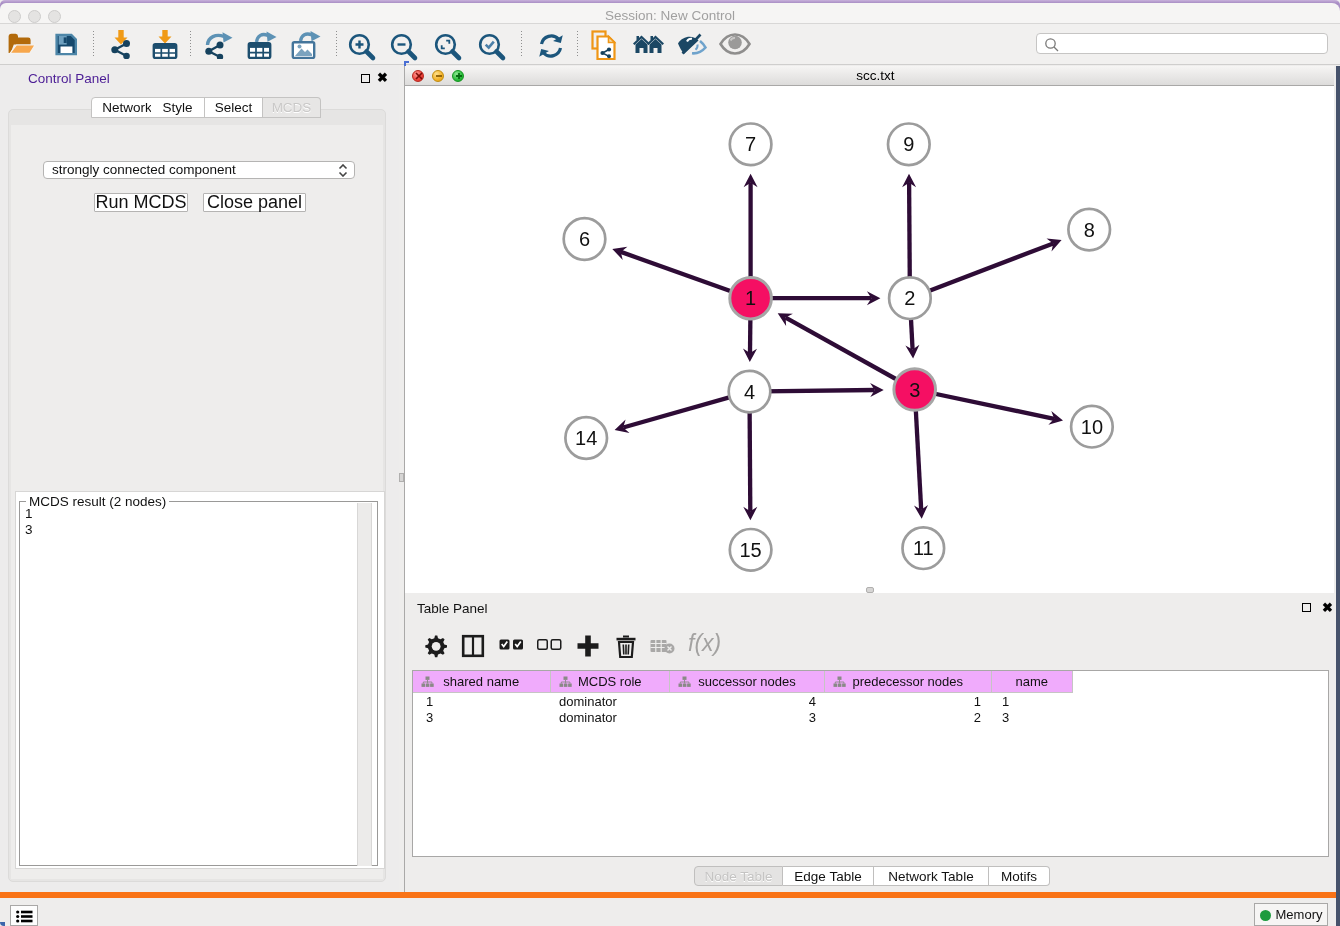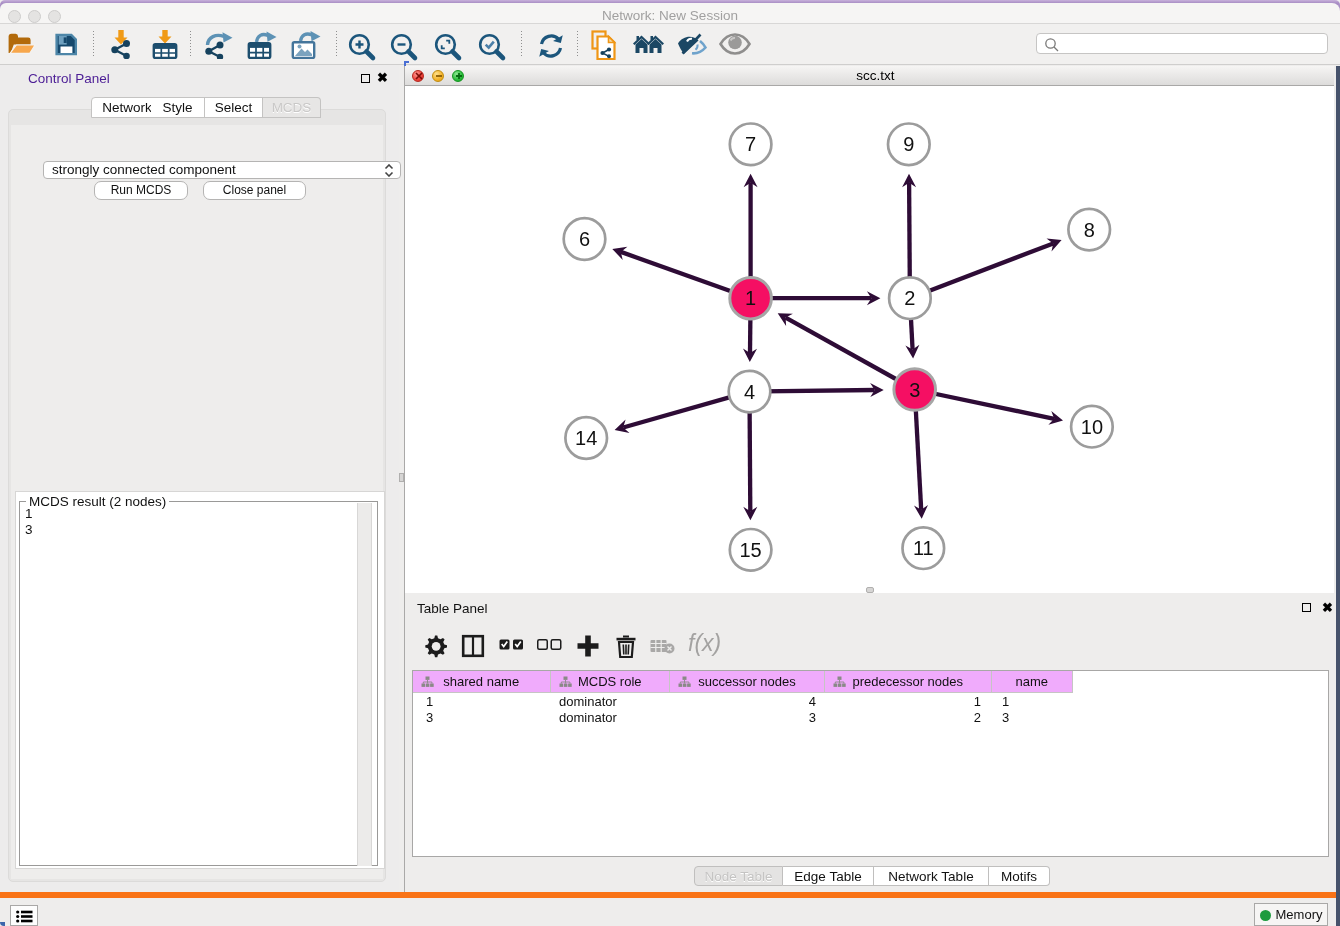--- a/index.html
+++ b/index.html
@@ -15,22 +15,22 @@
 #searchbox{position:absolute;left:1036px;top:9px;width:292px;height:20.5px;background:#fff;border:1px solid #c6c5c4;border-radius:4px}
 
 #cpanel{left:0;top:65px;width:399px;height:827px;background:#edecec}
 #cp-title{position:absolute;left:28px;top:6px;font-size:13.5px;color:#4c1d95}
 #cp-sq{position:absolute;left:361px;top:9px;width:9px;height:9px;border:1.5px solid #000}
 .xicon{position:absolute;font-size:13px;color:#000;font-weight:bold}
 #cp-outer{position:absolute;left:8px;top:44px;width:378px;height:773px;background:#e6e5e4;border-radius:5px;border:1px solid #dcdbda}
 #cp-inner{position:absolute;left:11px;top:60px;width:372px;height:754px;background:#eeedec}
 .tab{position:absolute;top:32px;height:21px;border:1px solid #c4c3c2;background:#fff;text-align:center;font-size:13.5px;line-height:20px}
 #opt-label{position:absolute;left:0;top:68px;width:399px;text-align:center;font-size:13.5px}
-#combo{position:absolute;left:43px;top:96px;width:358px;height:18px;background:#fff;border:1px solid #b5b4b3;border-radius:4px;font-size:13.5px;line-height:16px;padding-left:8px}
-.btn{position:absolute;top:116px;height:19px;background:#fff;border:1px solid #b5b4b3;border-radius:7px;text-align:center;font-size:12px;line-height:17px}
+#combo{position:absolute;left:43px;top:96px;width:312px;height:18px;background:#fff;border:1px solid #b5b4b3;border-radius:4px;font-size:13.5px;line-height:16px;padding-left:8px}
+.btn{position:absolute;top:128px;height:19px;background:#fff;border:1px solid #b5b4b3;border-radius:1px;text-align:center;font-size:18px;line-height:17px}
 #mcds-white{position:absolute;left:15px;top:426px;width:370px;height:378px;background:#fff;border:1px solid #d7d6d5}
 #mcds-group{position:absolute;left:19px;top:435.5px;width:359px;height:365px;border:1px solid #9a9998}
 #mcds-label{position:absolute;left:6px;top:-8px;background:#fff;padding:0 3px;font-size:13.5px}
 #mcds-text{position:absolute;left:0;top:0;width:100%;height:100%;font-size:13.5px;line-height:16.5px;padding:4px 0 0 5px}
 #mcds-scroll{position:absolute;left:336.5px;top:1px;width:15px;height:363px;background:#ecebea;border-left:1px solid #d8d7d6;border-right:1px solid #d8d7d6}
 #vsplit{left:404px;top:65px;width:1px;height:827px;background:#aaa9a8}
 #vsplit-h{left:399px;top:473px;width:5px;height:9px;background:#d6d5d4;border:1px solid #b0afae}
 
 #netbar{left:405px;top:66px;width:929px;height:20px;background:linear-gradient(#f6f5f4,#dddcdb);border-bottom:1px solid #a9a8a7}
 .ntl{position:absolute;top:3.5px;width:12px;height:12px;border-radius:50%}
@@ -51,21 +51,21 @@
 #listbtn{position:absolute;left:10px;top:7px;width:28px;height:21px;background:#fdfdfd;border:1px solid #a9a8a7}
 #membtn{position:absolute;left:1254px;top:5px;width:74px;height:23px;background:#f6f5f4;border:1px solid #a9a8a7;font-size:13px;text-align:center;line-height:21px}
 #redge{left:1336px;top:66px;width:4px;height:860px;background:#46526b}
 #blcorner{left:0;top:922px;width:5px;height:4px;background:#3c66ab;border-radius:0 0 0 4px}
 </style></head><body>
 <div class="abs" id="topband"></div>
 <div class="abs" id="titlebar">
   <div class="tl" style="left:8px"></div>
     <div class="tl" style="left:28px"></div>
     <div class="tl" style="left:48px"></div>
-  <div id="wtitle">Network: New Session</div>
+  <div id="wtitle">Session: New Control</div>
 </div>
 <div class="abs" id="toolbar">
   <svg class="ticon" style="left:7px" width="30" height="30" viewBox="0 0 30 30">
  <path d="M1.6 24 V7.6 Q1.6 4.7 4.4 4.7 H8.6 Q11 4.7 11 7.2 V8.6 H21.2 Q23.6 8.6 23.6 11 V15.6 H6.8 L3.6 24 Z" fill="#b26a0b"></path>
  <path d="M3 24.4 L9.4 16 H28 L22.8 24.4 Z" fill="#f7a74c" stroke="#f4f3f2" stroke-width="1.2"></path>
 </svg>
 <svg class="ticon" style="left:52px" width="30" height="30" viewBox="0 0 30 30">
  <path d="M3.4 4.7 H19.8 L25 9.9 V26.3 H3.4 Z" fill="#4d86a8"></path>
  <path d="M5.8 7 H18.8 L22.7 10.9 V24 H5.8 Z" fill="#16496d"></path>
  <rect x="6.7" y="7" width="8" height="8.6" fill="#6fa0bf"></rect>

